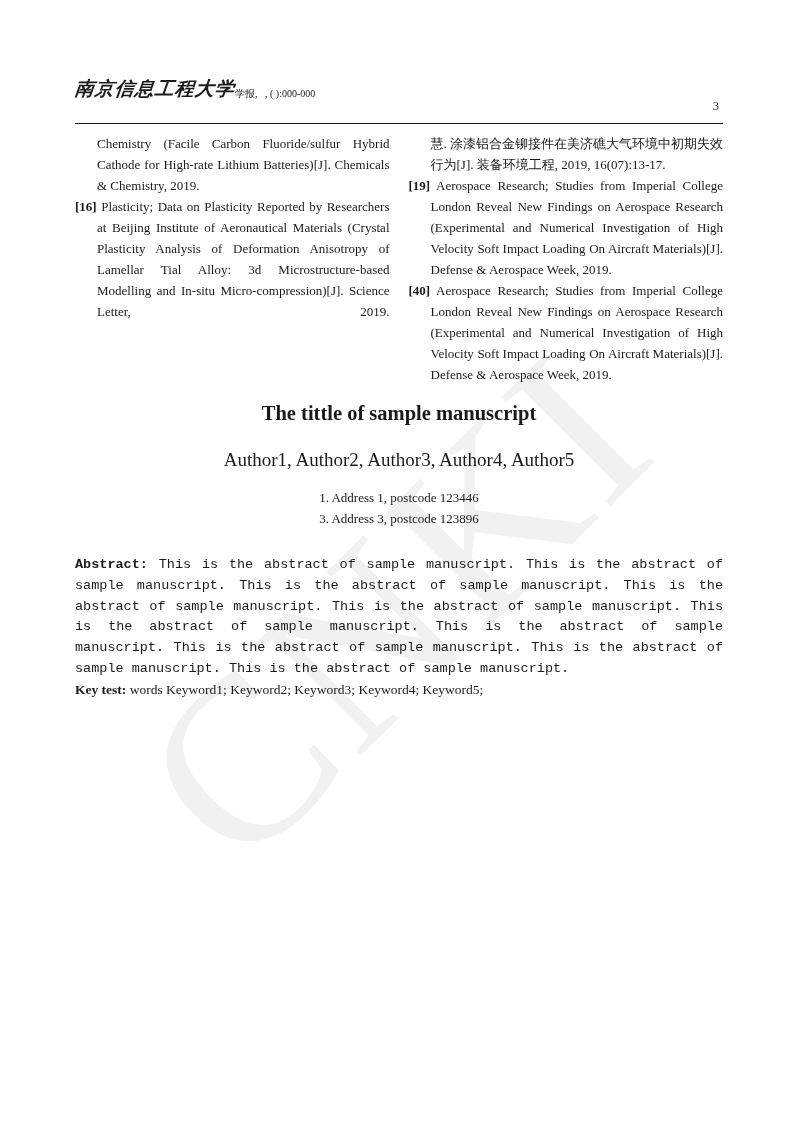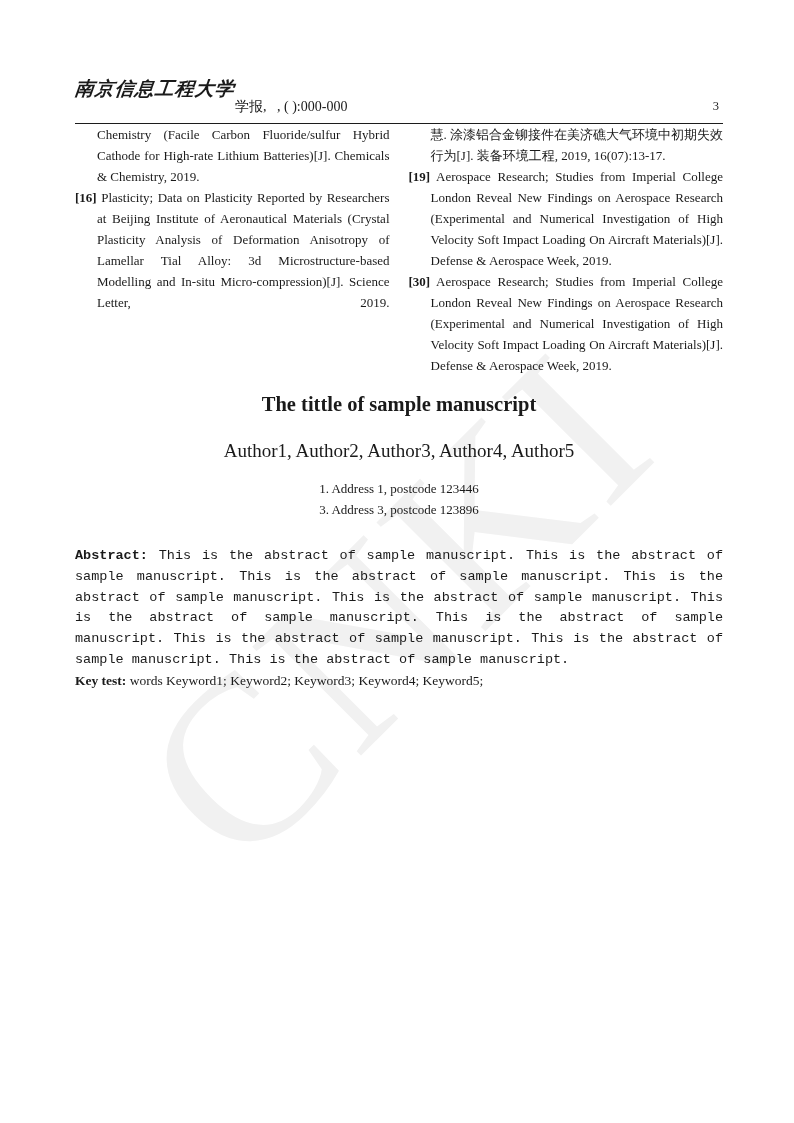--- a/index.html
+++ b/index.html
@@ -42,24 +42,24 @@
   .logo-row { height: 26px; white-space: pre-wrap; }
   .uni-logo {
     font-size: 19px;
     font-weight: bold;
     font-style: italic;
     letter-spacing: 1px;
     display: inline-block;
     transform: skewX(-6deg);
   }
   .logo-suffix {
-    font-size: 14px;
+    font-size: 10px;
     display: inline-block;
     position: relative;
-    top: 16px;
+    top: 2px;
     white-space: pre-wrap;
   }
   .journal-row {
     position: relative;
     height: 21px;
     font-size: 10px;
     white-space: pre-wrap;
   }
   .page-number {
     position: absolute;
@@ -70,20 +70,21 @@
   .header-rule {
     border: none;
     border-top: 1.8px solid #1c1c1c;
     width: 100%;
   }
 
   
   .refs {
     display: flex;
     gap: 19px;
+    margin-top: 9px;
     font-size: 13px;
     line-height: 21px;
   }
   .ref-col { width: 314.5px; }
   .ref-entry {
     text-align: justify;
     padding-left: 22px;
     text-indent: -22px;
   }
   .ref-entry.cont { text-indent: 0; }
@@ -143,21 +144,21 @@
           <div class="ref-entry"><span class="ref-label">[16]</span> <span>Plasticity; Data on Plasticity Reported by Researchers at Beijing Institute of Aeronautical Materials (Crystal Plasticity Analysis of Deformation Anisotropy of Lamellar Tial Alloy: 3d Microstructure-based Modelling and In-situ Micro-compression)[J]. Science Letter, 2019.</span></div>
 
 
         </div>
       <div class="ref-col refs-right">
 
           <div class="ref-entry cont"><span class="ref-label"></span> <span>慧. 涂漆铝合金铆接件在美济礁大气环境中初期失效行为[J]. 装备环境工程, 2019, 16(07):13-17.</span></div>
 
           <div class="ref-entry"><span class="ref-label">[19]</span> <span>Aerospace Research; Studies from Imperial College London Reveal New Findings on Aerospace Research (Experimental and Numerical Investigation of High Velocity Soft Impact Loading On Aircraft Materials)[J]. Defense &amp; Aerospace Week, 2019.</span></div>
 
-          <div class="ref-entry"><span class="ref-label">[30]</span> <span>Aerospace Research; Studies from Imperial College London Reveal New Findings on Aerospace Research (Experimental and Numerical Investigation of High Velocity Soft Impact Loading On Aircraft Materials)[J]. Defense &amp; Aerospace Week, 2019.</span></div>
+          <div class="ref-entry"><span class="ref-label">[40]</span> <span>Aerospace Research; Studies from Imperial College London Reveal New Findings on Aerospace Research (Experimental and Numerical Investigation of High Velocity Soft Impact Loading On Aircraft Materials)[J]. Defense &amp; Aerospace Week, 2019.</span></div>
         </div>
     </div>
 
     <div class="article-head">
       <div class="article-title">The tittle of sample manuscript</div>
       <div class="authors">Author1, Author2, Author3, Author4, Author5</div>
       <div class="addresses">
 
           <div class="address-line">1. Address 1, postcode 123446</div>
 

